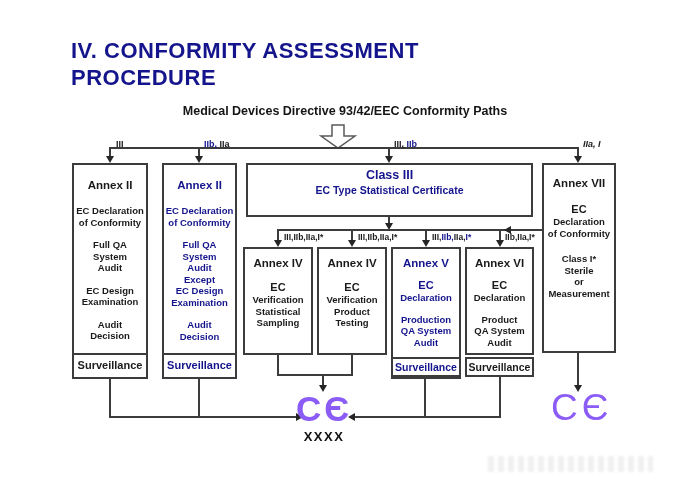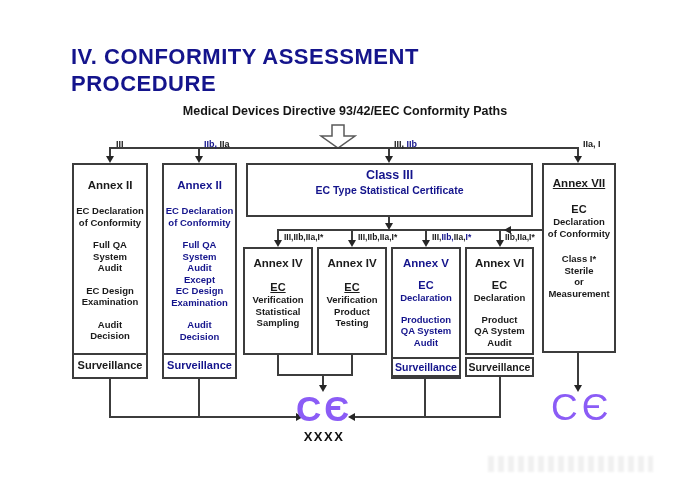--- a/index.html
+++ b/index.html
@@ -1,41 +1,41 @@
 <!DOCTYPE html>
 <html><head>
 <meta charset="utf-8">
 <style>
   html,body{margin:0;padding:0;background:#fff;}
   #page{position:relative;width:690px;height:487px;background:#fff;overflow:hidden;
         font-family:"Liberation Sans",sans-serif;}
   .abs{position:absolute;}
   
-  #title{left:71px;top:43px;width:520px;font-size:22px;font-weight:bold;
+  #title{left:71px;top:37px;width:520px;font-size:22px;font-weight:bold;
          line-height:27px;white-space:pre-line;letter-spacing:.5px;}
   #subtitle{left:110px;top:104px;width:470px;text-align:center;font-size:12.5px;
             font-weight:bold;color:#151515;}
   
   .ln{position:absolute;background:#3c3c3c;}
   .ah-d{position:absolute;width:0;height:0;border-left:4px solid transparent;
         border-right:4px solid transparent;border-top:7px solid #262626;}
   .ah-r{position:absolute;width:0;height:0;border-top:4px solid transparent;
         border-bottom:4px solid transparent;border-left:7px solid #262626;}
   .ah-l{position:absolute;width:0;height:0;border-top:4px solid transparent;
         border-bottom:4px solid transparent;border-right:7px solid #262626;}
   
   .lbl{position:absolute;font-size:9px;font-weight:bold;white-space:nowrap;}
   .sub-lbl{font-size:8.5px;}
   
   .bx{position:absolute;box-sizing:border-box;border:2px solid #3c3c3c;background:#fff;
       text-align:center;font-weight:bold;}
   .bx-header{font-size:11.5px;}
   .bx-sub{font-size:11px;}
   .bx-para{font-size:9.5px;line-height:11.5px;white-space:pre-line;}
-  .mt14{margin-top:14px;} .mt12{margin-top:12px;text-decoration:underline;} .mt11{margin-top:11px;}
+  .mt14{margin-top:14px;} .mt12{margin-top:12px;} .mt11{margin-top:11px;}
   .mt10{margin-top:10px;} .mt8{margin-top:8px;} .mt1{margin-top:1px;}
   .surv{position:absolute;left:0;right:0;bottom:0;height:22px;border-top:2px solid #3c3c3c;
         line-height:20px;font-size:11px;}
   .surv-box{line-height:17px;font-size:10.5px;}
   
   .a3-l1{font-size:12.5px;line-height:16px;margin-top:2px;}
   .a3-l2{font-size:12.5px;line-height:16px;}
   .a3-l3{font-size:10.5px;line-height:14px;}
   
   .ce{position:absolute;color:#8b5cf6;text-align:center;line-height:1;}
@@ -72,21 +72,21 @@
 
   <div class="lbl" style="left:116px;top:139px;">
     <span style="color: rgb(26, 26, 26);">III</span>
   </div>
   <div class="lbl" style="left:204px;top:139px;">
     <span style="color: rgb(20, 20, 140);">IIb,</span><span style="color: rgb(26, 26, 26);"> IIa</span>
   </div>
   <div class="lbl" style="left:394px;top:139px;text-align:right;">
     <span style="color: rgb(26, 26, 26);">III,</span><span style="color: rgb(20, 20, 140);"> IIb</span>
   </div>
-  <div class="lbl" style="left:583px;top:139px;">
+  <div class="lbl" style="left:583px;top:139px;font-style:italic;">
     <span style="color: rgb(26, 26, 26);">IIa, I</span>
   </div>
 
   <div class="bx" style="left: 72px; top: 163px; width: 76px; height: 216px; color: rgb(26, 26, 26);">
     <div class="bx-header mt14">Annex II</div>
     <div class="bx-para mt14">EC Declaration
 of Conformity</div>
     <div class="bx-para mt11">Full QA
 System
 Audit</div>

